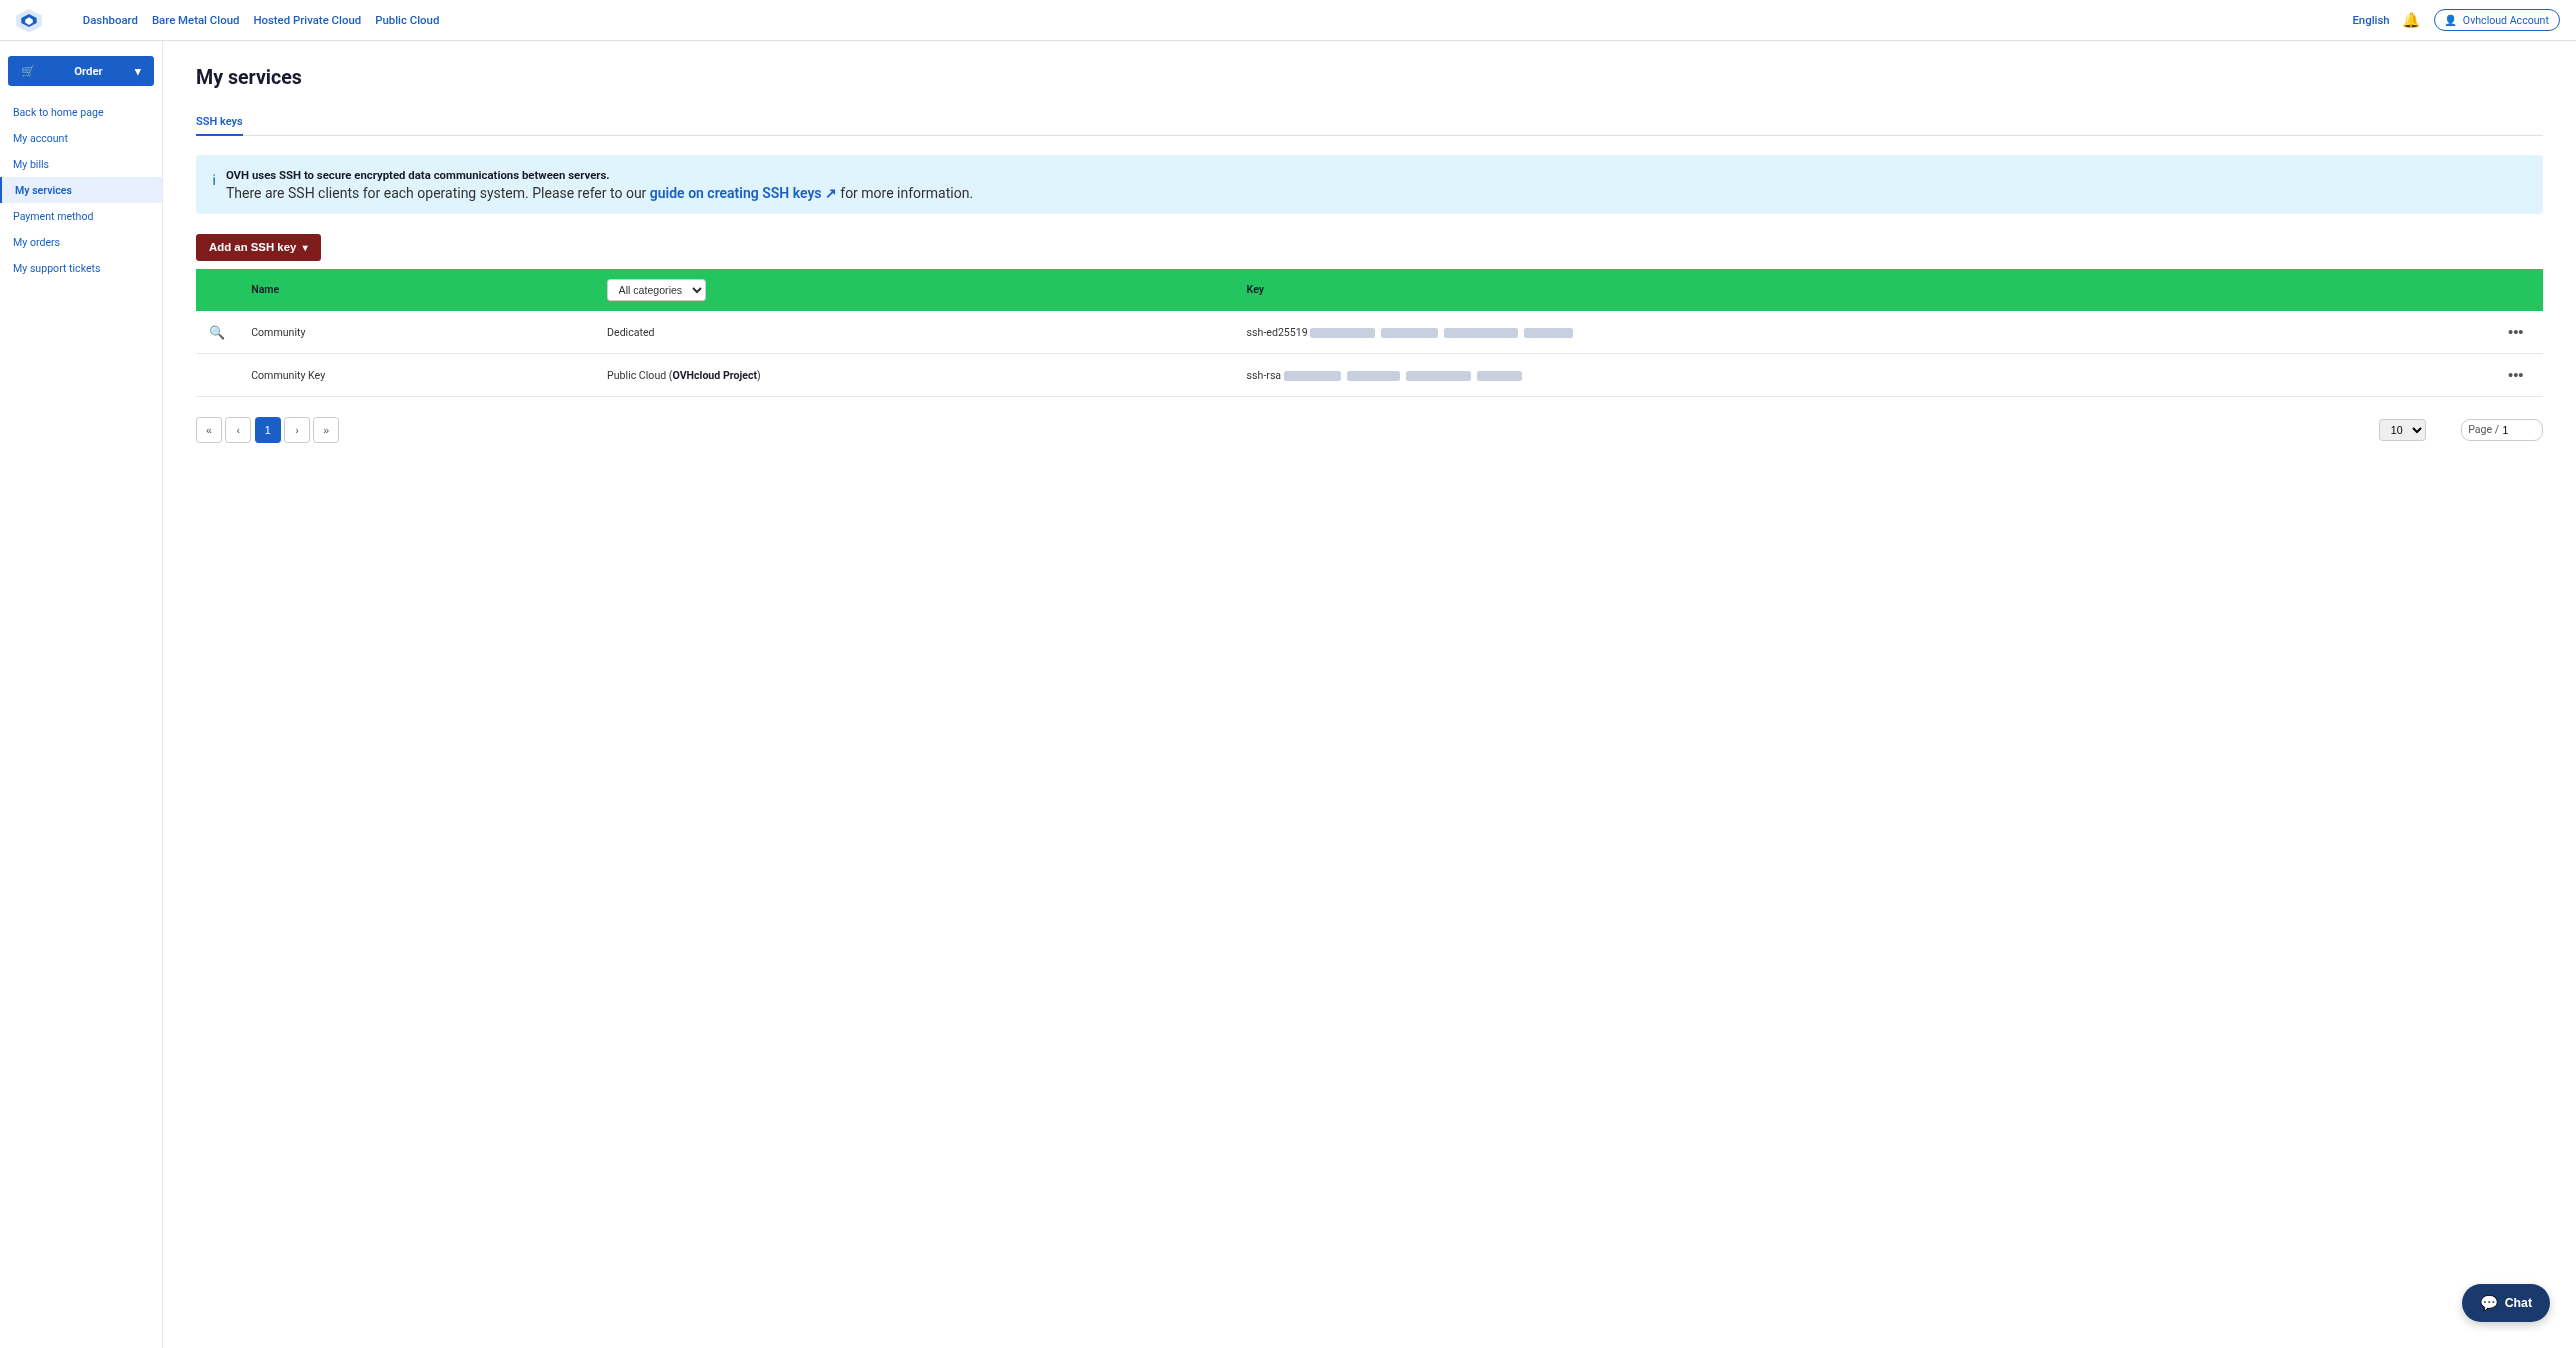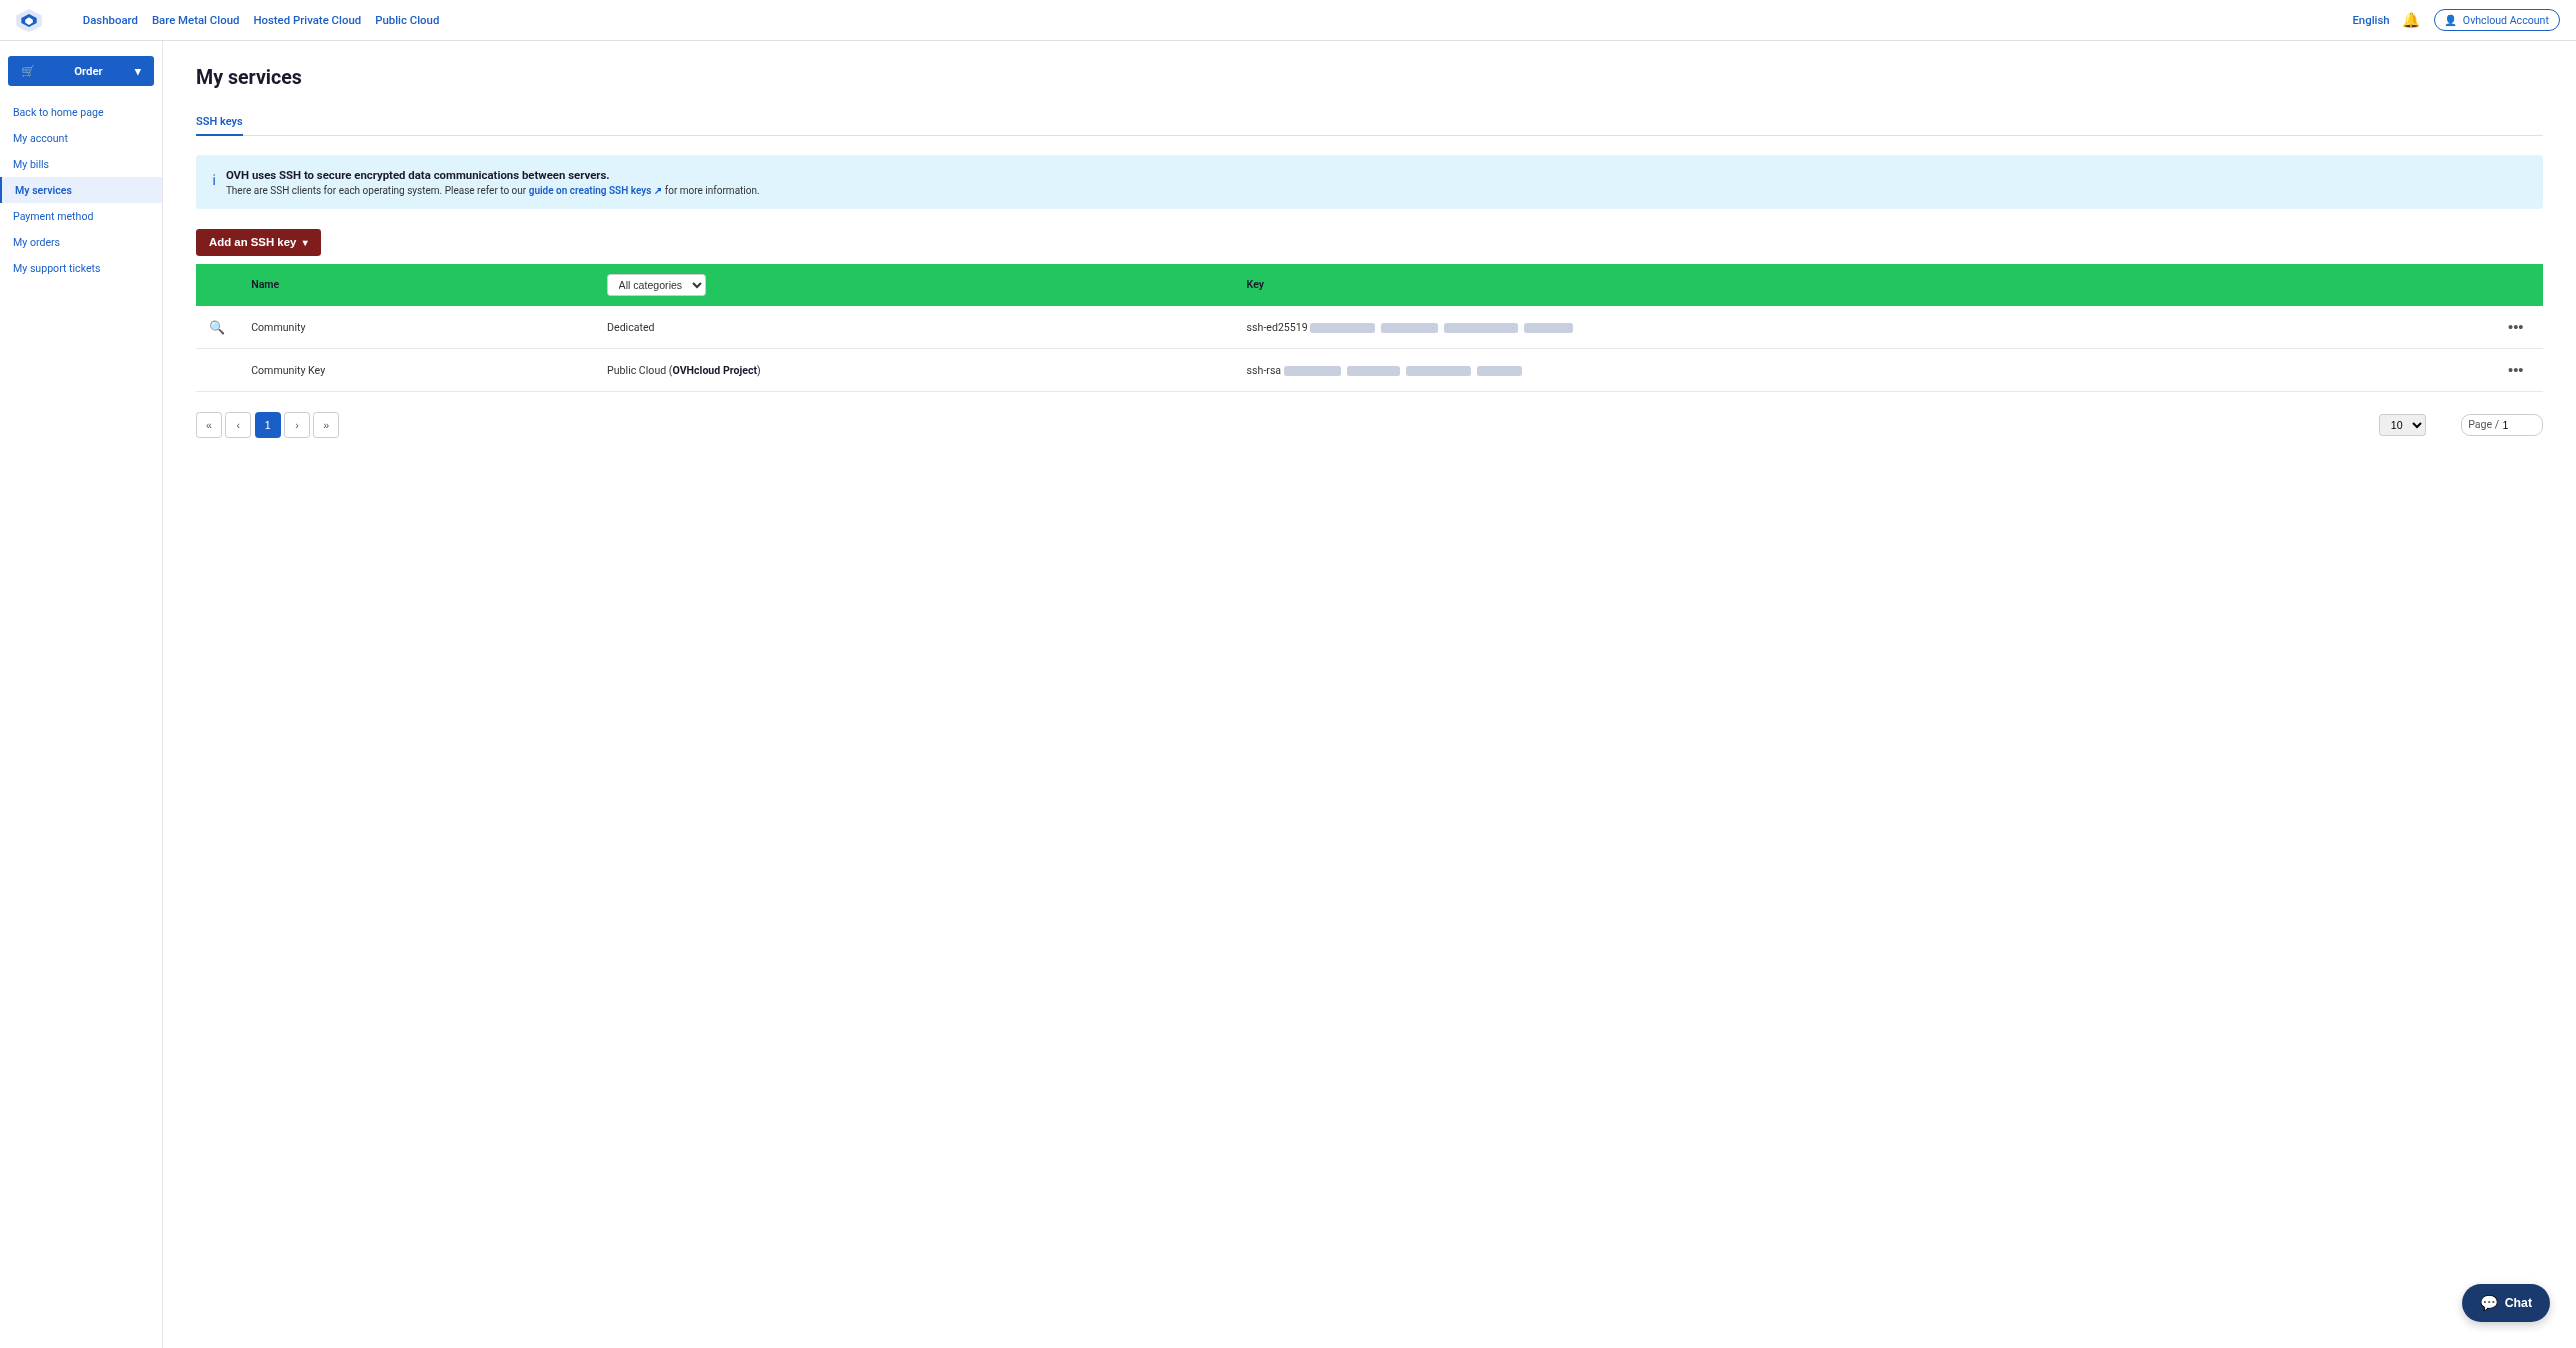--- a/index.html
+++ b/index.html
@@ -158,21 +158,21 @@
       margin-top: 0.8px;
       flex-shrink: 0;
     }
     .info-text .bold-line {
       font-weight: 700;
       color: #1a1a2e;
       margin-bottom: 3.3px;
     }
     .info-text .regular-line {
       color: #333;
-      font-size: 10px;
+      font-size: 14px;
     }
     .info-text .guide-link {
       color: #1a5fc8;
       font-weight: 600;
       text-decoration: none;
     }
 
     
     .add-key-btn {
       display: inline-flex;

